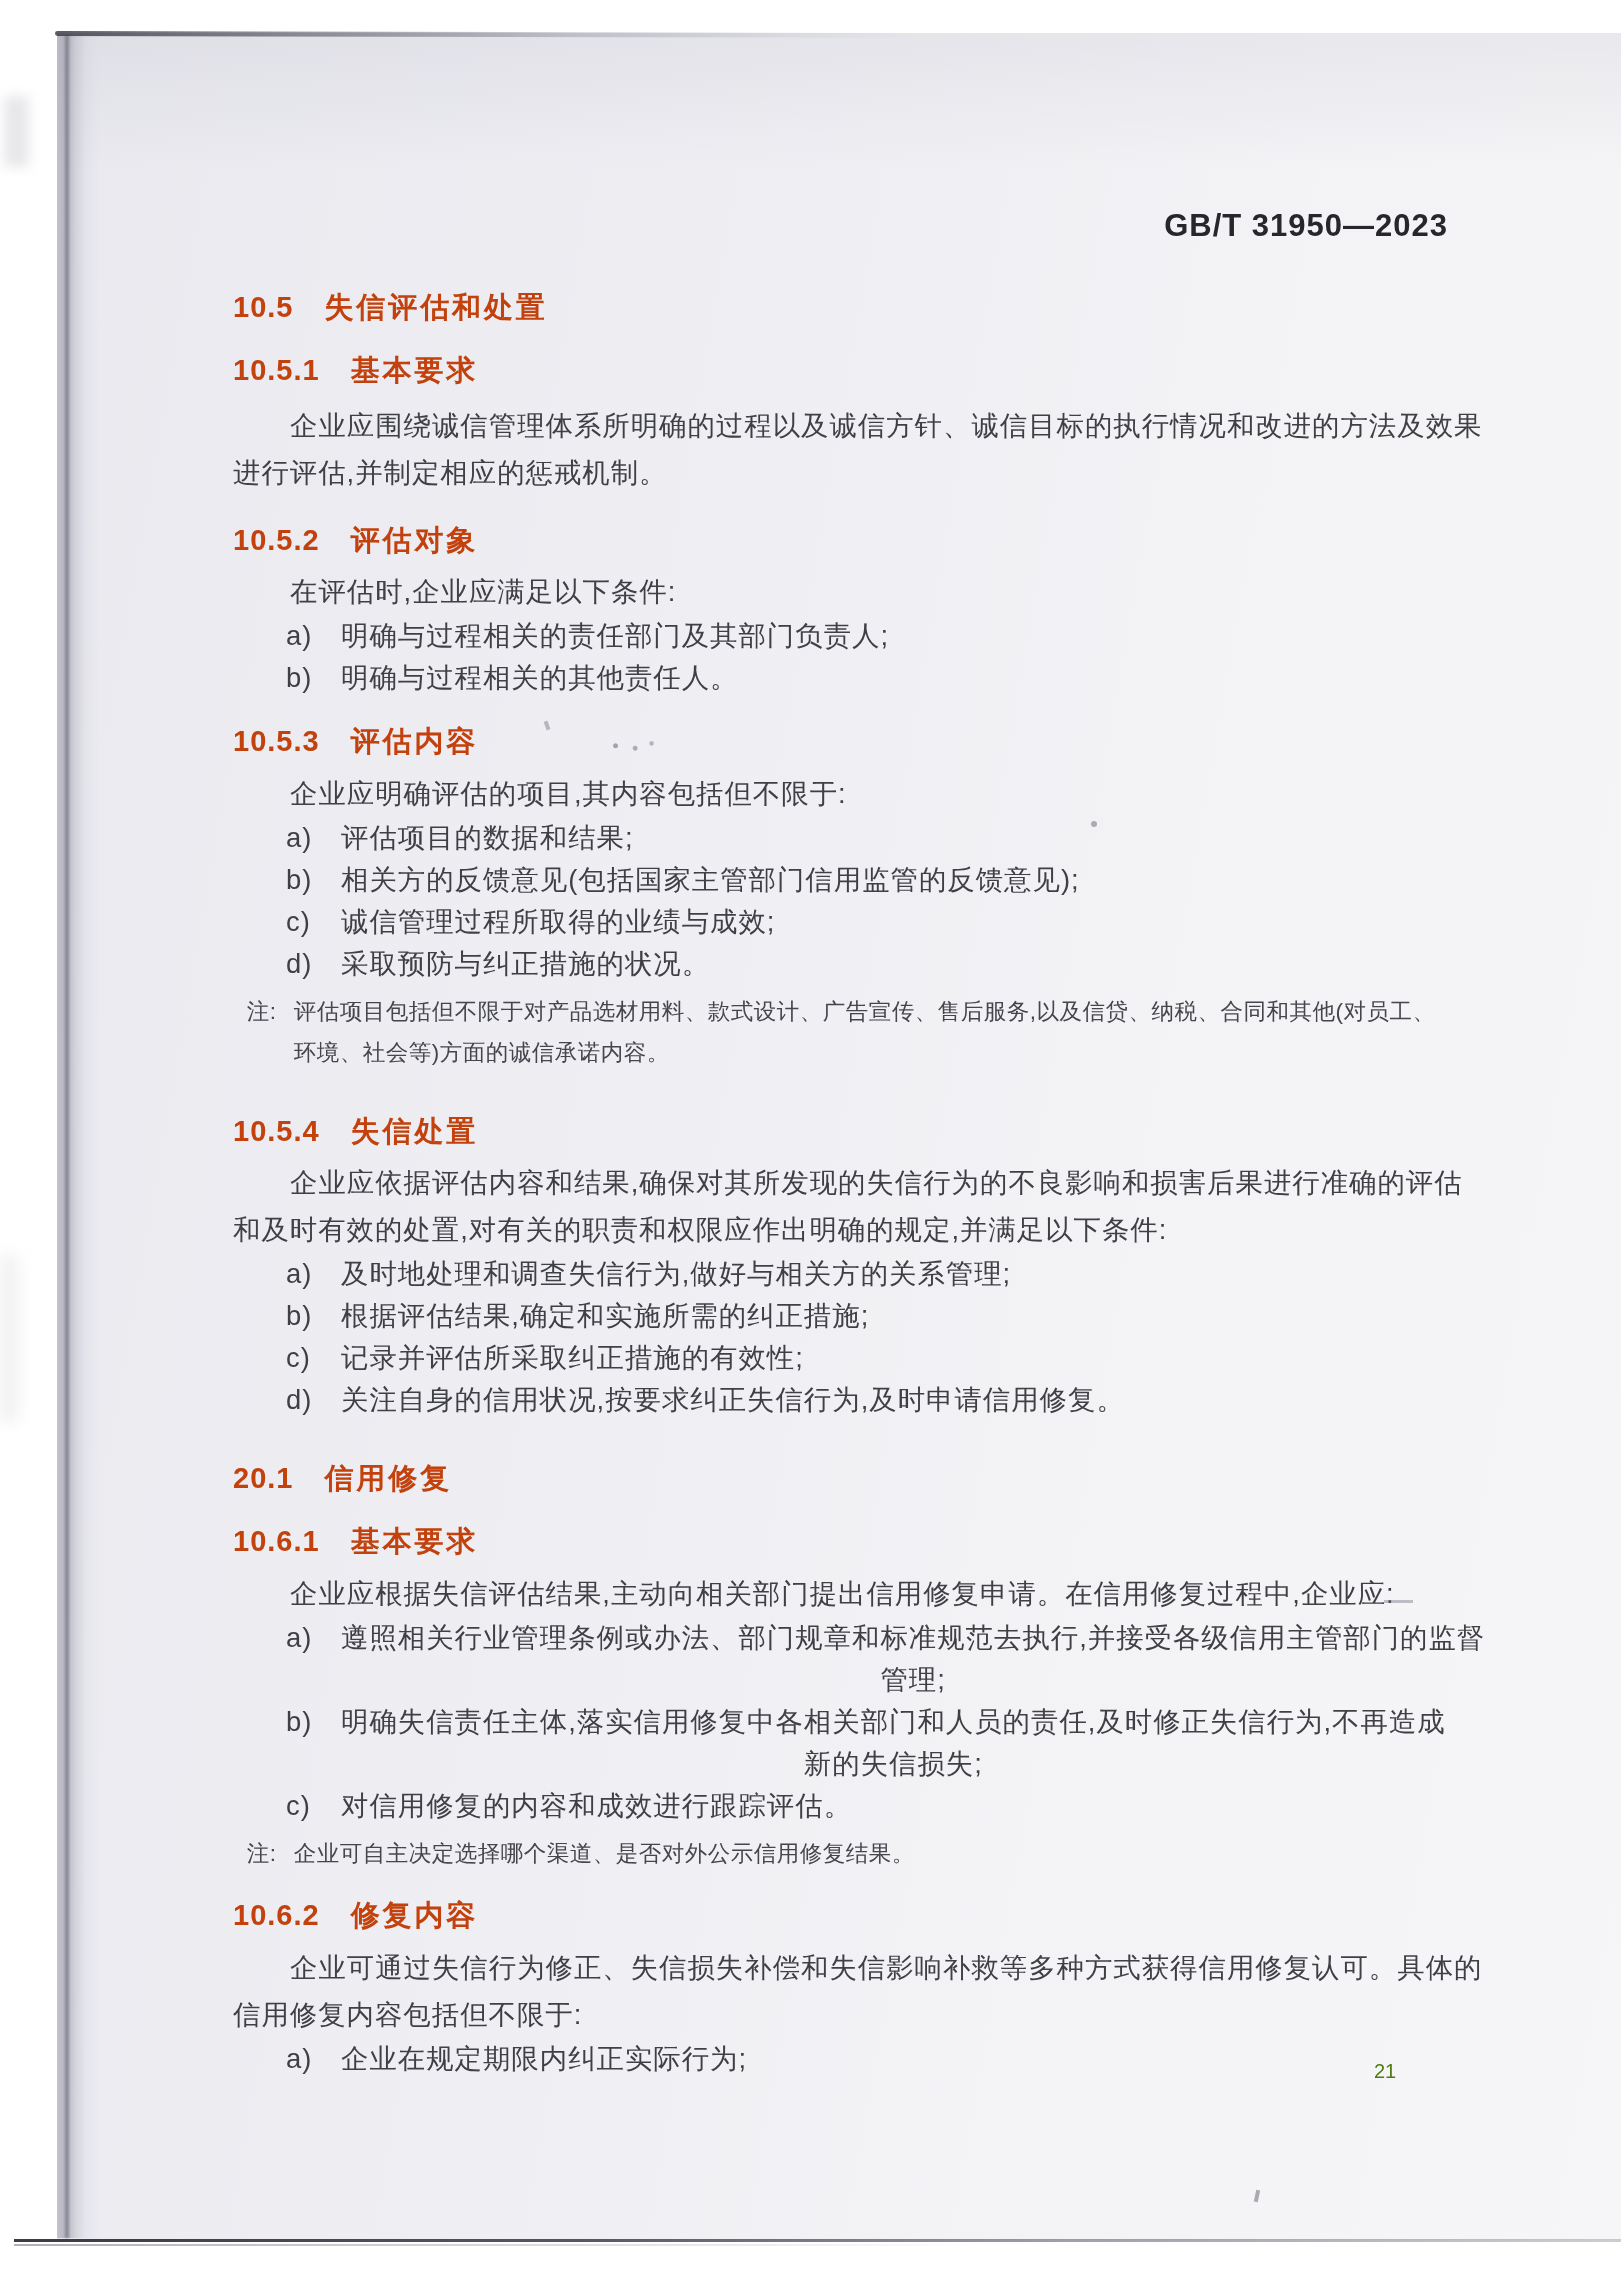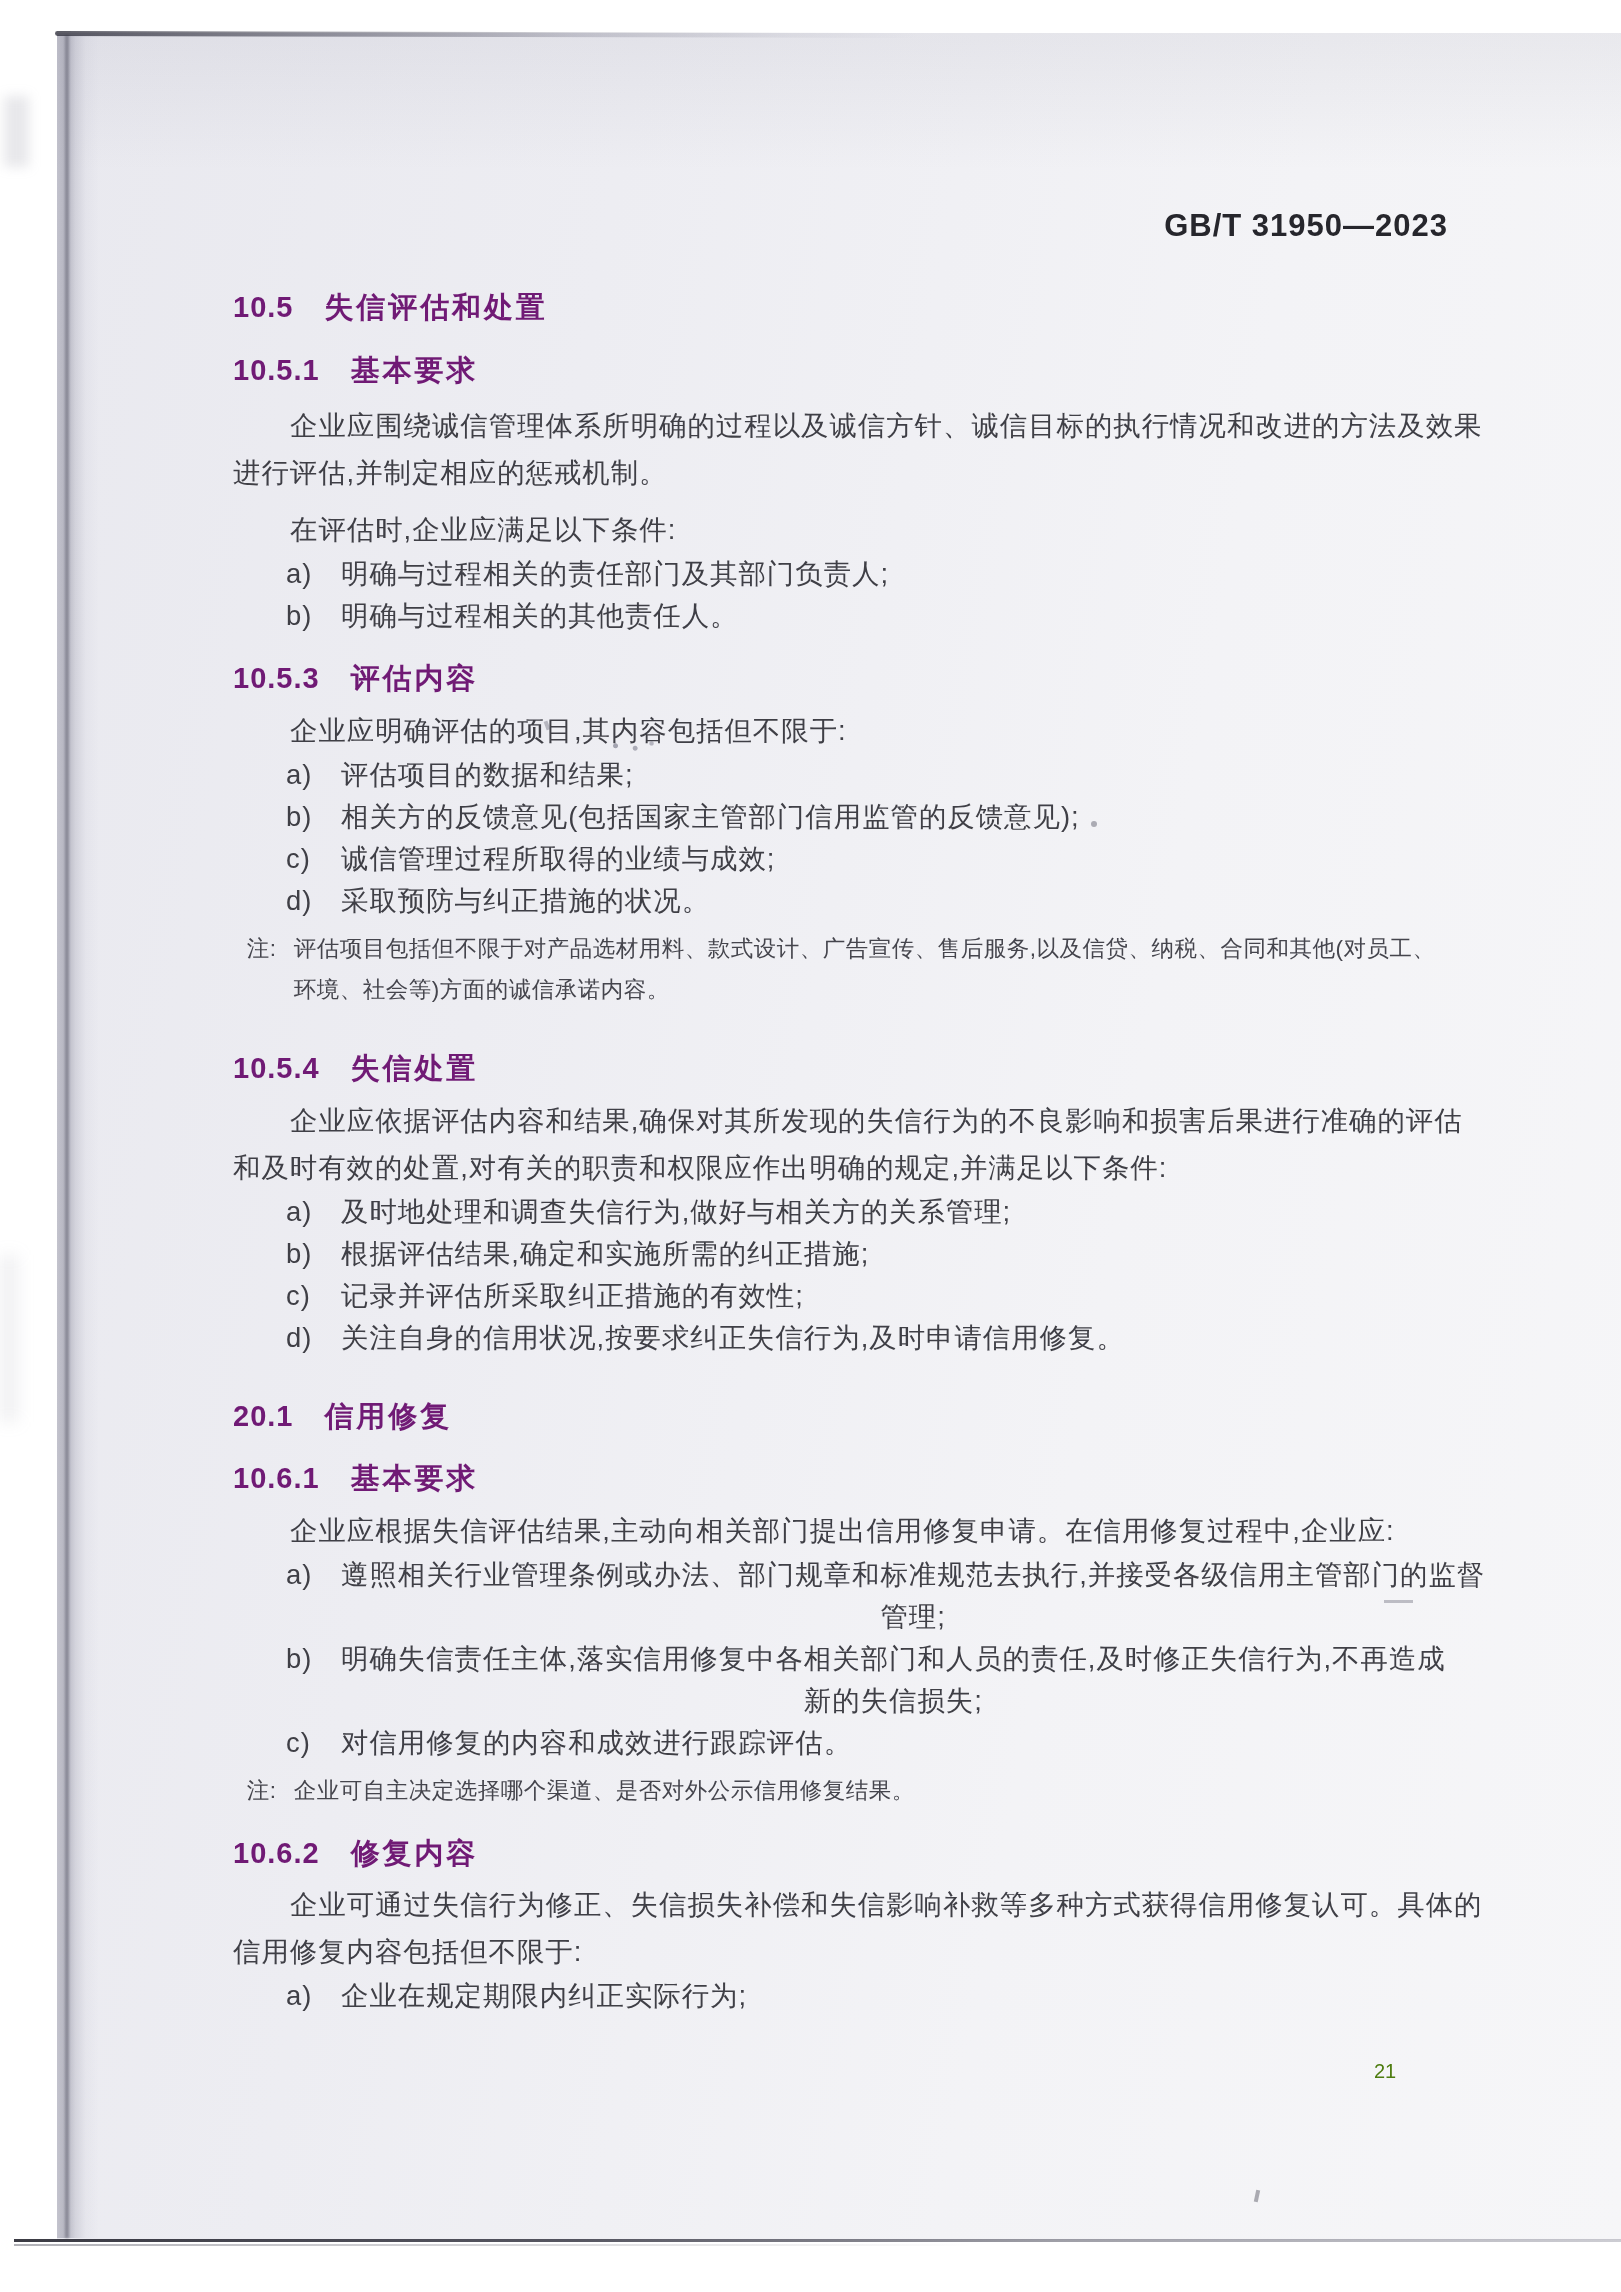--- a/index.html
+++ b/index.html
@@ -53,21 +53,21 @@
   }
   .page-num{
     position:absolute;left:1374px;top:2060px;font-size:20px;color:#4d7c0f;
   }
 
   
   .content{
     position:absolute;left:233px;top:289px;width:1237px;
     color:#3f3f46;font-size:27.4px;letter-spacing:1px;
   }
-  .heading{display:flex;font-weight:bold;color:#701a75;font-size:29px;line-height:37px;}
+  .heading{display:flex;font-weight:bold;color:#c2410c;font-size:29px;line-height:37px;}
   .h-num{flex:none;margin-right:31px;white-space:pre;}
   .h-title{letter-spacing:2.9px;white-space:pre;}
   .para{margin:0;line-height:47px;text-indent:57px;white-space:pre;}
   .li{display:flex;margin-left:53px;line-height:42px;}
   .li-label{flex:none;width:55px;white-space:pre;}
   .li-text{white-space:pre;text-align:center;}
   .note{display:flex;margin-left:13.7px;font-size:22.5px;line-height:41px;color:#45454d;letter-spacing:0.5px;}
   .note-label{flex:none;width:47px;white-space:pre;}
   .note-text{white-space:pre;}
 
@@ -107,20 +107,24 @@
     <span class="h-title">失信评估和处置</span>
   </div>
 
   <div class="heading" style="margin-top:25.5px">
     <span class="h-num">10.5.1</span>
     <span class="h-title">基本要求</span>
   </div>
   <p class="para" style="margin-top:13.7px">企业应围绕诚信管理体系所明确的过程以及诚信方针、诚信目标的执行情况和改进的方法及效果
 进行评估,并制定相应的惩戒机制。</p>
 
+  <div class="heading" style="margin-top:25.5px">
+    <span class="h-num">10.5.2</span>
+    <span class="h-title">评估对象</span>
+  </div>
   <p class="para" style="margin-top:9.8px">在评估时,企业应满足以下条件:</p>
   <div class="li">
     <span class="li-label">a)</span>
     <span class="li-text">明确与过程相关的责任部门及其部门负责人;</span>
   </div>
   <div class="li">
     <span class="li-label">b)</span>
     <span class="li-text">明确与过程相关的其他责任人。</span>
   </div>
 

